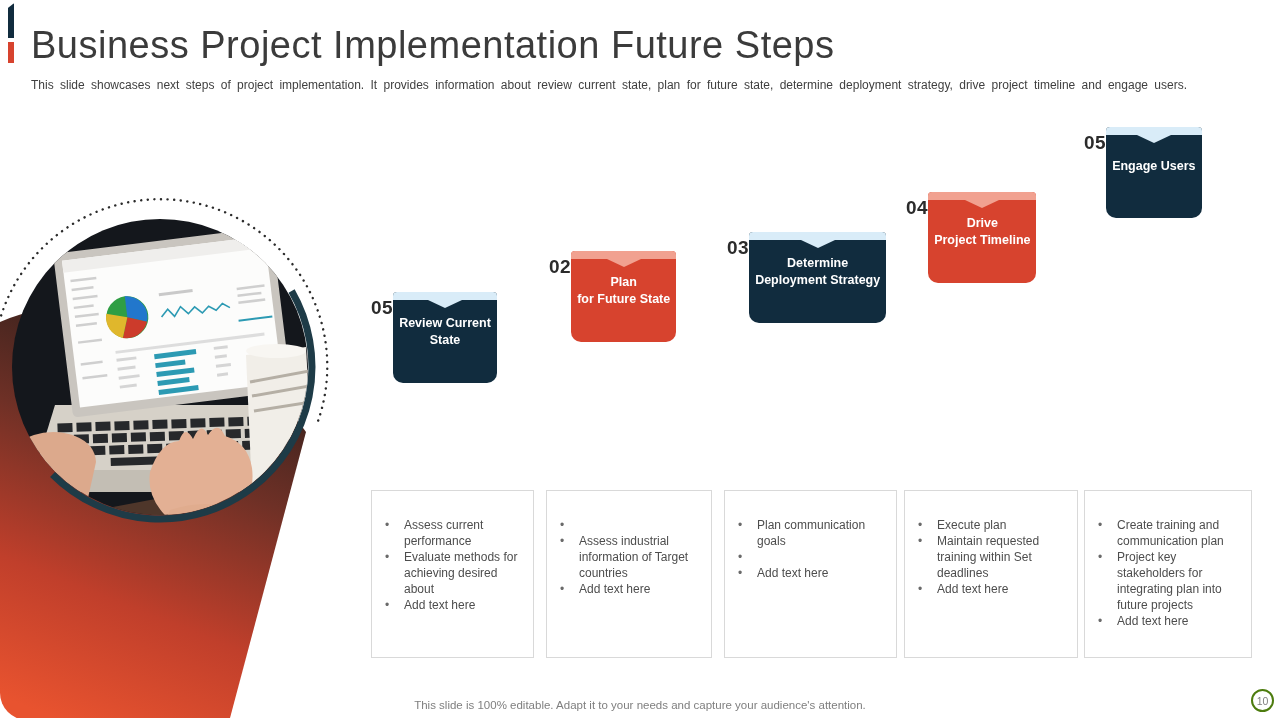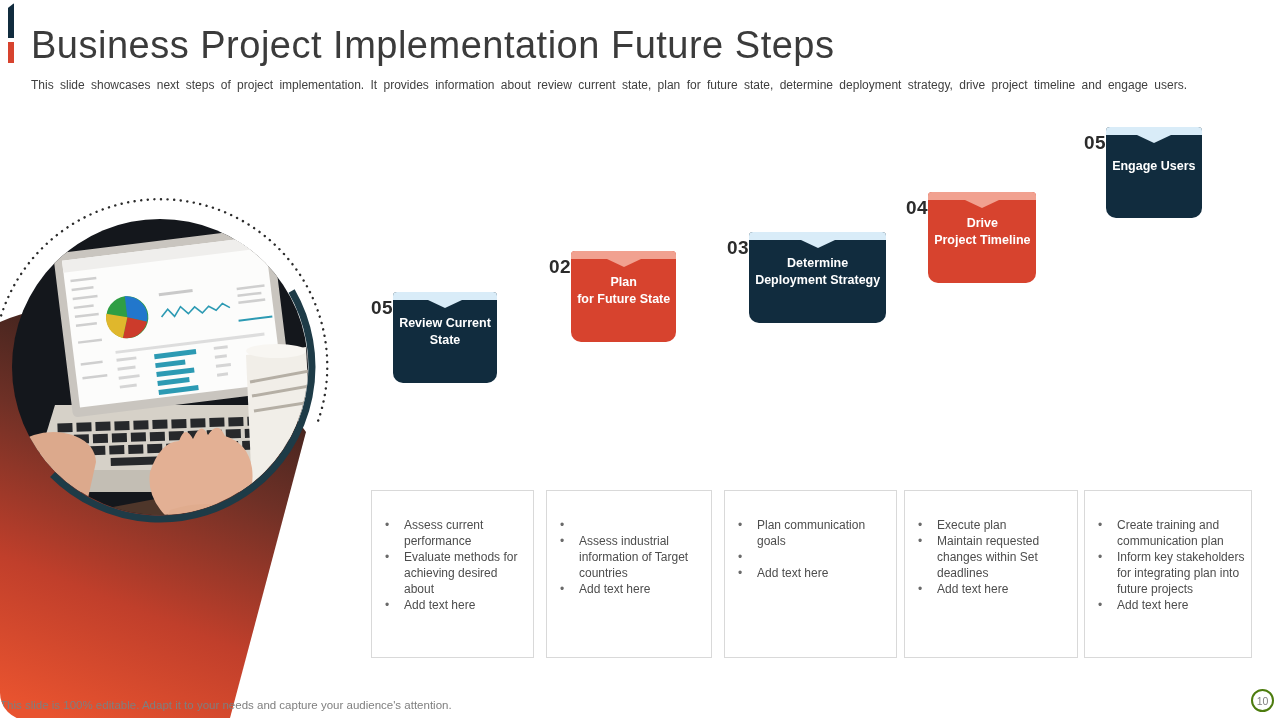--- a/index.html
+++ b/index.html
@@ -61,21 +61,21 @@
   .note.n2 { left:546px;  width:166px; }
   .note.n3 { left:724px;  width:173px; }
   .note.n4 { left:904px;  width:174px; }
   .note.n5 { left:1084px; width:168px; }
   .note ul { list-style:none; margin:26px 4px 0 10px; padding:0; }
   .note li { display:flex; font-size:12px; line-height:16px; color:#4d4d4d; }
   .note li .dot { width:19px; flex:0 0 19px; text-align:left; padding-left:3px; color:#6a6a6a; }
 
   
   .footer {
-    position:absolute; left:0; right:0; top:699px; text-align:left;
+    position:absolute; left:0; right:0; top:699px; text-align:center;
     font-size:11.5px; color:#7f7f7f;
   }
   .page-badge {
     position:absolute; left:1251px; top:689px; width:23px; height:23px;
     border:2px solid #4d7c0f; border-radius:50%; box-sizing:border-box;
     font-size:10.5px; color:#7f7f7f; text-align:center; line-height:21px;
   }
 
   
   .illustration { position:absolute; left:0; top:0; width:340px; height:720px; }
@@ -294,37 +294,37 @@
     </ul>
   </div>
   <div class="note n4">
     <ul>
       <li>
           <span class="dot">•</span>
           <span>Execute plan</span>
         </li>
       <li>
           <span class="dot">•</span>
-          <span>Maintain requested changes within Set deadlines</span>
+          <span>Maintain requested training within Set deadlines</span>
         </li>
       <li>
           <span class="dot">•</span>
           <span>Add text here</span>
         </li>
     </ul>
   </div>
   <div class="note n5">
     <ul>
       <li>
           <span class="dot">•</span>
           <span>Create training and communication plan</span>
         </li>
       <li>
           <span class="dot">•</span>
-          <span>Inform key stakeholders for integrating plan into future projects</span>
+          <span>Project key stakeholders for integrating plan into future projects</span>
         </li>
       <li>
           <span class="dot">•</span>
           <span>Add text here</span>
         </li>
     </ul>
   </div>
 
   <div class="footer">This slide is 100% editable. Adapt it to your needs and capture your audience's attention.</div>
   <div class="page-badge">10</div>

